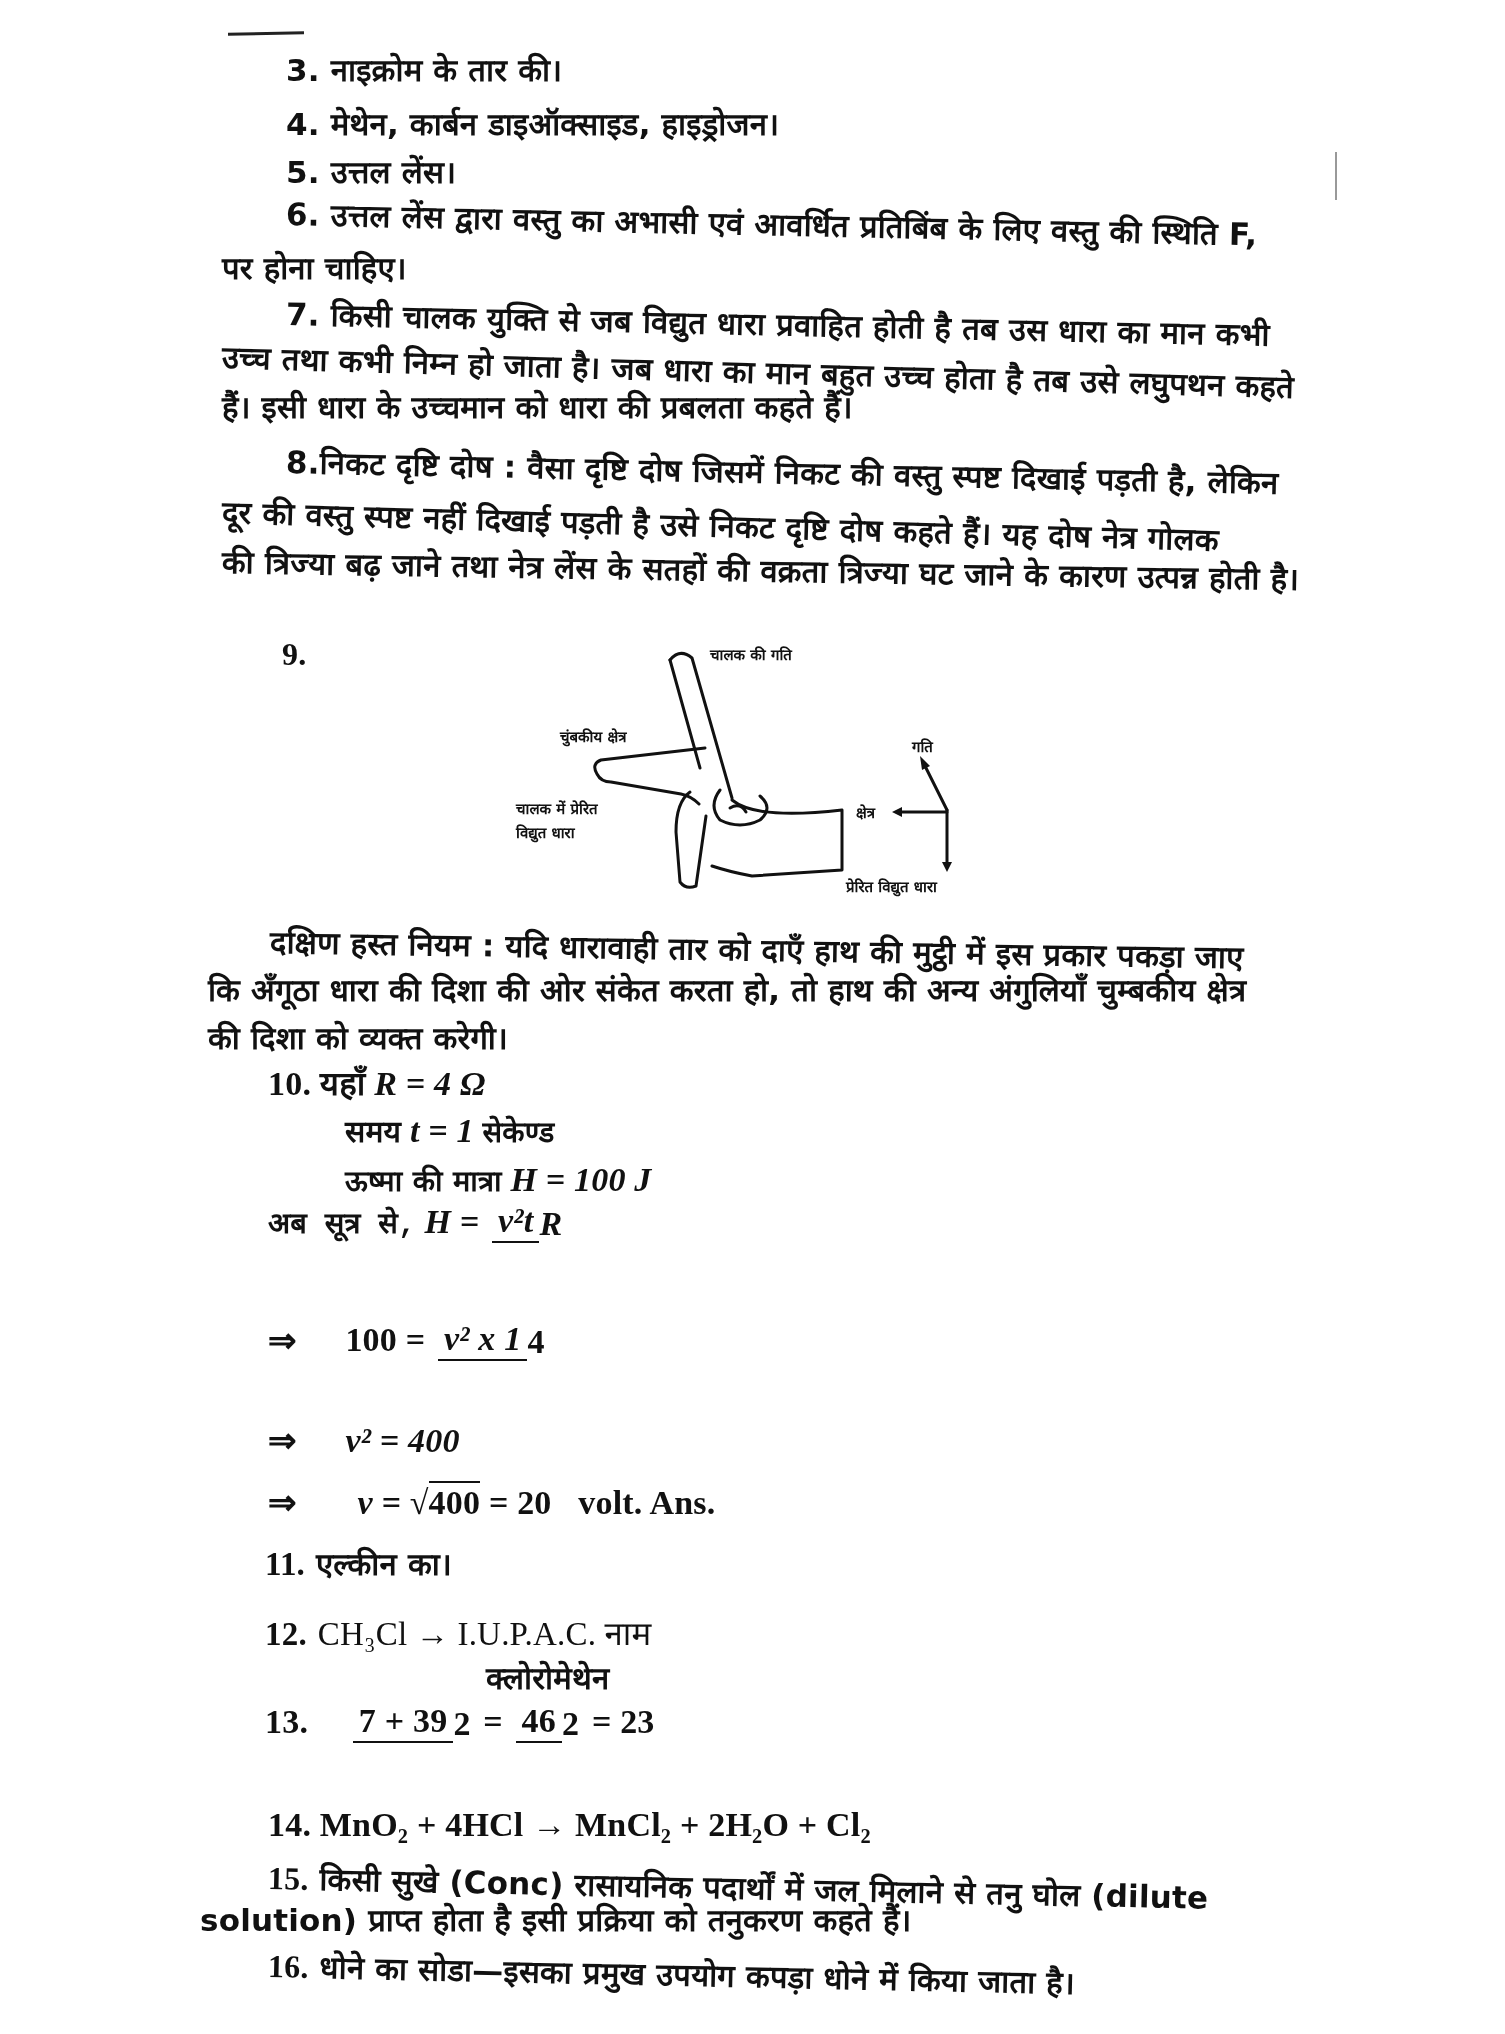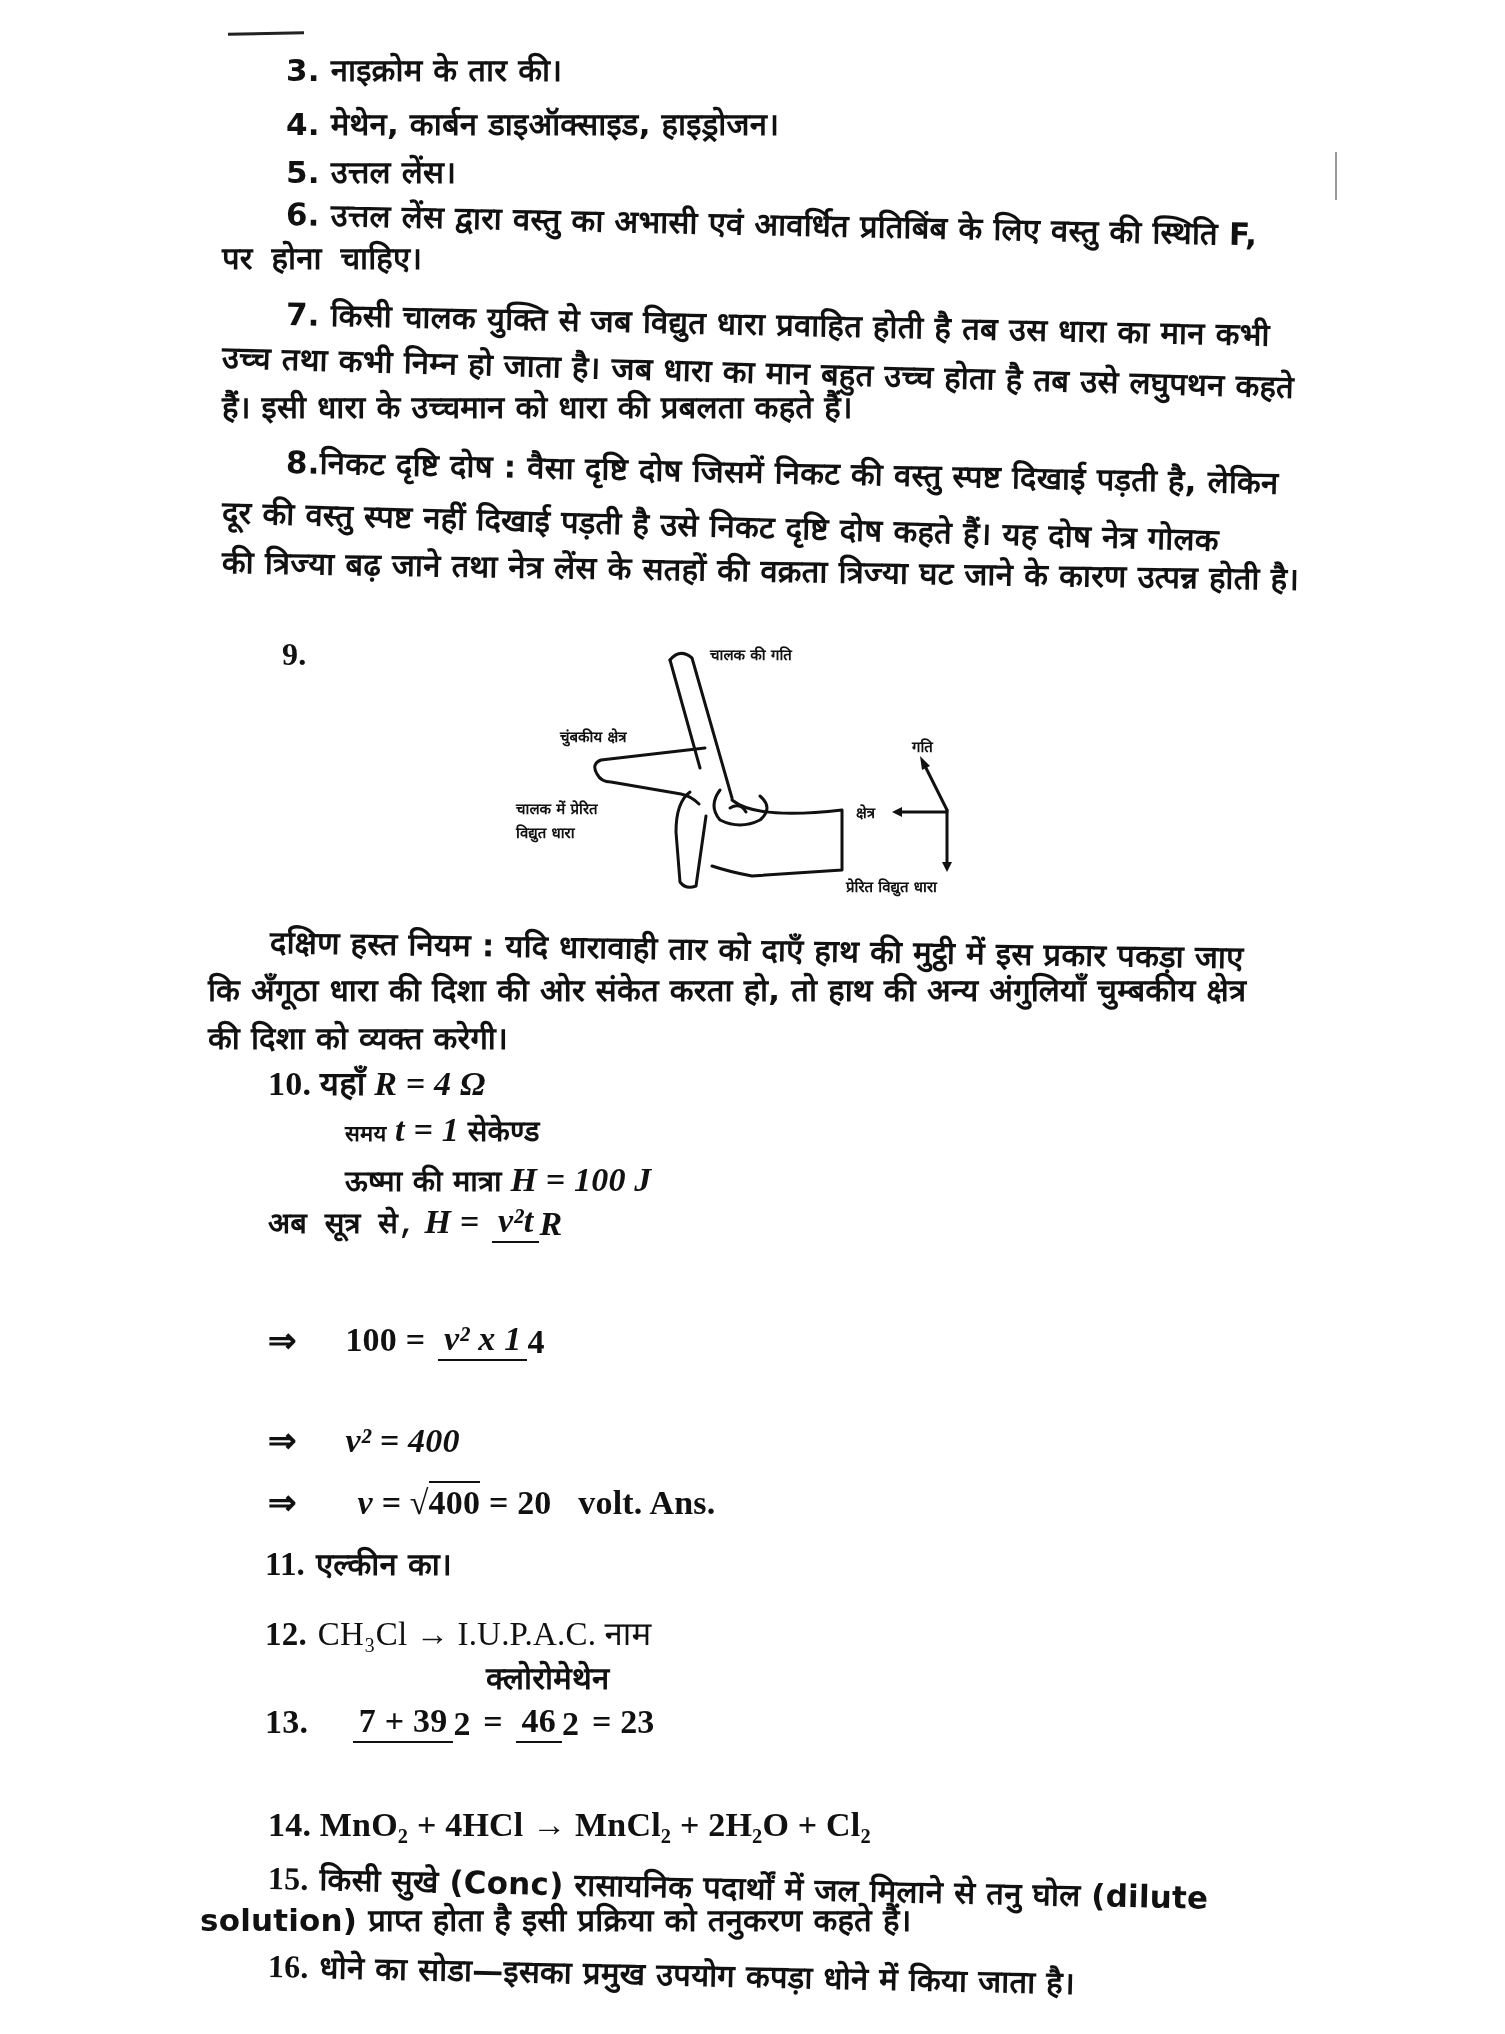--- a/index.html
+++ b/index.html
@@ -44,21 +44,21 @@
 
   <div class="line" style="left:286px; top:150px;">
     <span>5.</span>
     <span>उत्तल लेंस।</span>
   </div>
 
   <div class="line tilt-a" style="left:286px; top:192px;">
     <span>6.</span>
     <span>उत्तल लेंस द्वारा वस्तु का अभासी एवं आवर्धित प्रतिबिंब के लिए वस्तु की स्थिति F,</span>
   </div>
-  <div class="line" style="left:222px; top:236px;font-family:Liberation Mono, monospace;">पर होना चाहिए।</div>
+  <div class="line" style="left:222px; top:246px;">पर होना चाहिए।</div>
 
   <div class="line tilt-a" style="left:286px; top:292px;">
     <span>7.</span>
     <span>किसी चालक युक्ति से जब विद्युत धारा प्रवाहित होती है तब उस धारा का मान कभी</span>
   </div>
   <div class="line tilt-b" style="left:222px; top:335px;">उच्च तथा कभी निम्न हो जाता है। जब धारा का मान बहुत उच्च होता है तब उसे लघुपथन कहते</div>
   <div class="line" style="left:222px; top:385px;">हैं। इसी धारा के उच्चमान को धारा की प्रबलता कहते हैं।</div>
 
   <div class="line tilt-a" style="left:286px; top:440px;">
     <span>8.</span><span class="bold-head">निकट दृष्टि दोष :</span>
@@ -109,21 +109,21 @@
   </div>
   <div class="line" style="left:208px; top:968px;">कि अँगूठा धारा की दिशा की ओर संकेत करता हो, तो हाथ की अन्य अंगुलियाँ चुम्बकीय क्षेत्र</div>
   <div class="line" style="left:208px; top:1016px;">की दिशा को व्यक्त करेगी।</div>
 
   <div class="line math" style="left:268px; top:1060px;">
     <span style="font-weight:bold">10.</span>
     <span style="font-family:'DejaVu Sans',sans-serif;font-size:33px">यहाँ</span>
     <span class="ital">R = 4 Ω</span>
   </div>
   <div class="line math" style="left:345px; top:1110px;">
-    <span style="font-family:Liberation Sans, sans-serif;font-size:22px">समय</span>
+    <span style="font-family:Liberation Sans, sans-serif;font-size:30px">समय</span>
     <span class="ital">t = 1</span>
     <span style="font-family:'DejaVu Sans',sans-serif;font-size:29px">सेकेण्ड</span>
   </div>
   <div class="line math" style="left:345px; top:1160px;">
     <span style="font-family:'DejaVu Sans',sans-serif;font-size:29px">ऊष्मा की मात्रा</span>
     <span class="ital">H = 100 J</span>
   </div>
   <div class="line math" style="left:268px; top:1200px;">
     <span style="font-family:Liberation Mono, monospace;font-size:29px;vertical-align:middle">अब सूत्र से,</span>
     <span class="ital" style="vertical-align:middle">H =</span>

